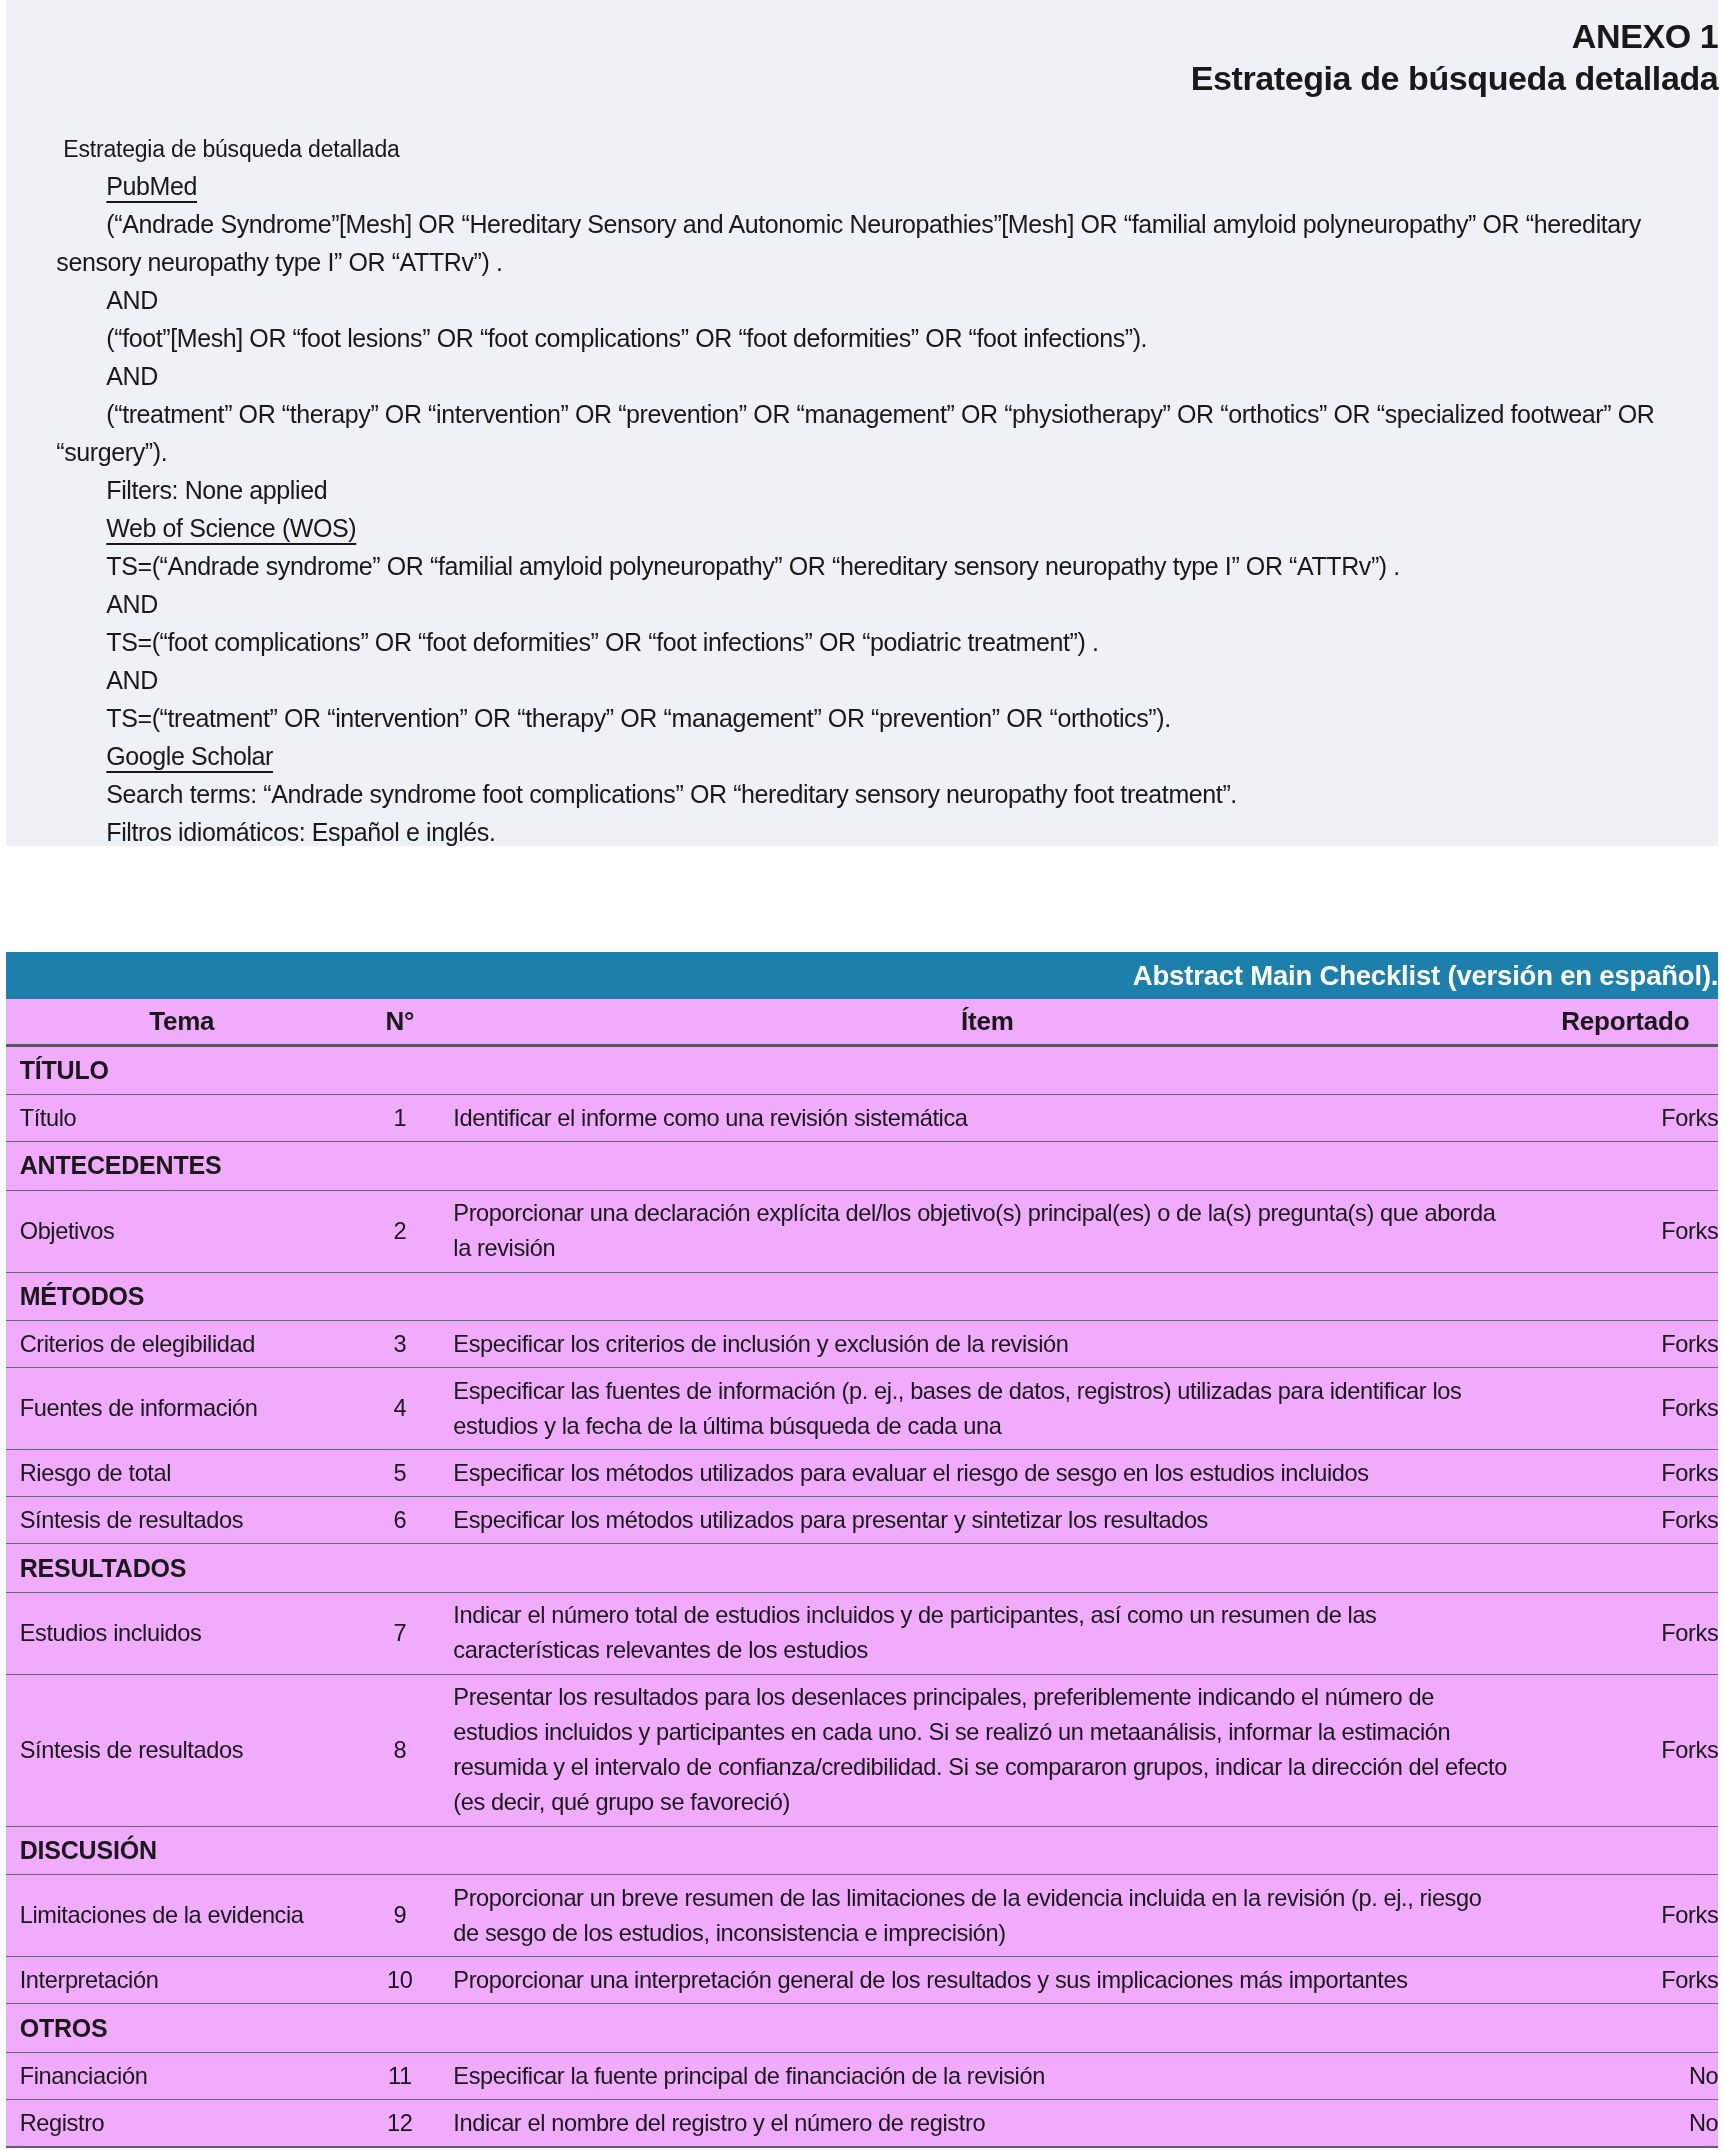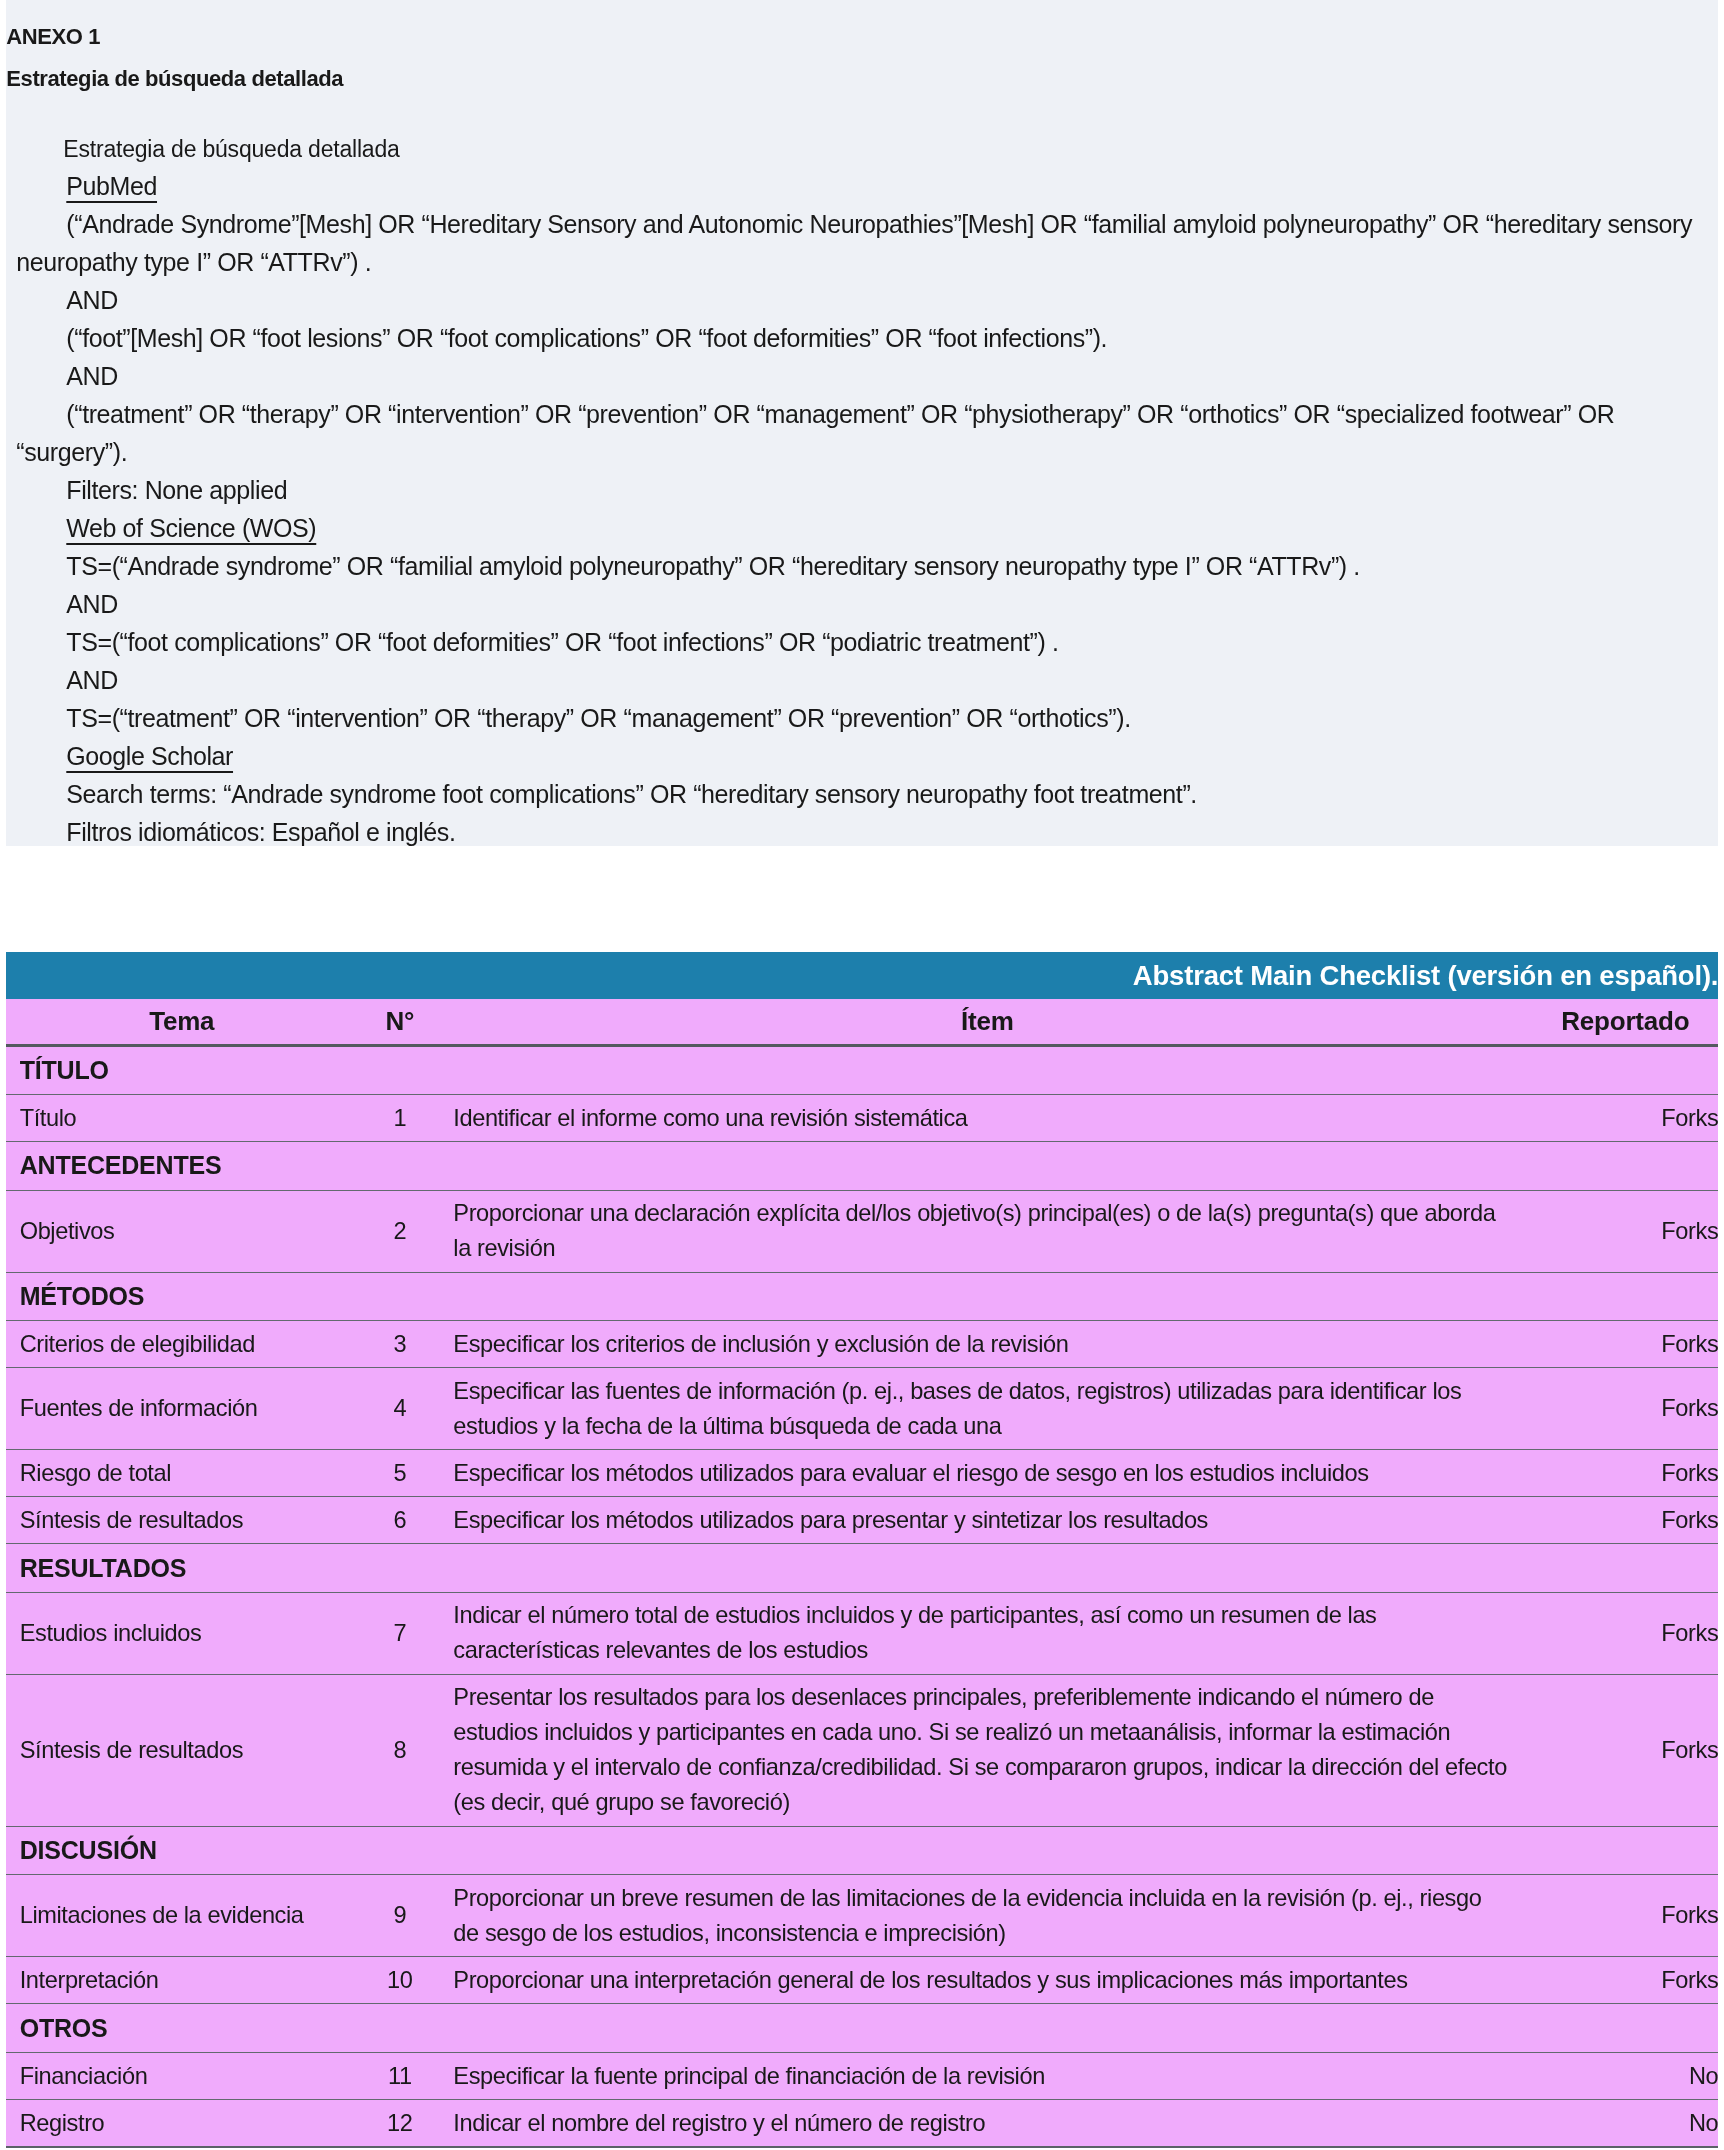--- a/index.html
+++ b/index.html
@@ -14,34 +14,34 @@
   .page { position:absolute; inset:0; background:#ffffff; }
 
   
   .annex-box {
     position:absolute; left:6.3px; top:0;
     width:1712px; height:846px;
     background:#eef1f6;
     padding-top:17.3px;
   }
   .annex-title, .annex-subtitle {
-    text-align:left; font-weight:bold;
-    font-size:22px; line-height:39px;
+    text-align:right; font-weight:bold;
+    font-size:34px; line-height:39px;
     letter-spacing:-0.4px;
   }
   .annex-subtitle { margin-top:3.1px; }
   .annex-body { margin-top:33px; }
   .strategy-caption {
     font-size:23px; line-height:36px;
     padding-left:57px; letter-spacing:-0.2px;
   }
   p.sline {
     font-size:25px; line-height:38px;
-    padding-left:10px; padding-right:9.4px;
-    text-indent:50px; letter-spacing:-0.4px;
+    padding-left:18px; padding-right:9.4px;
+    text-indent:50px; letter-spacing:-0.4px;margin-left:32px;
   }
   p.sline.label span {
     text-decoration:underline;
     text-underline-offset:5.5px;
     text-decoration-thickness:1.6px;
   }
 
   
   .checklist {
     position:absolute; left:6.3px; top:952px; width:1712px;

